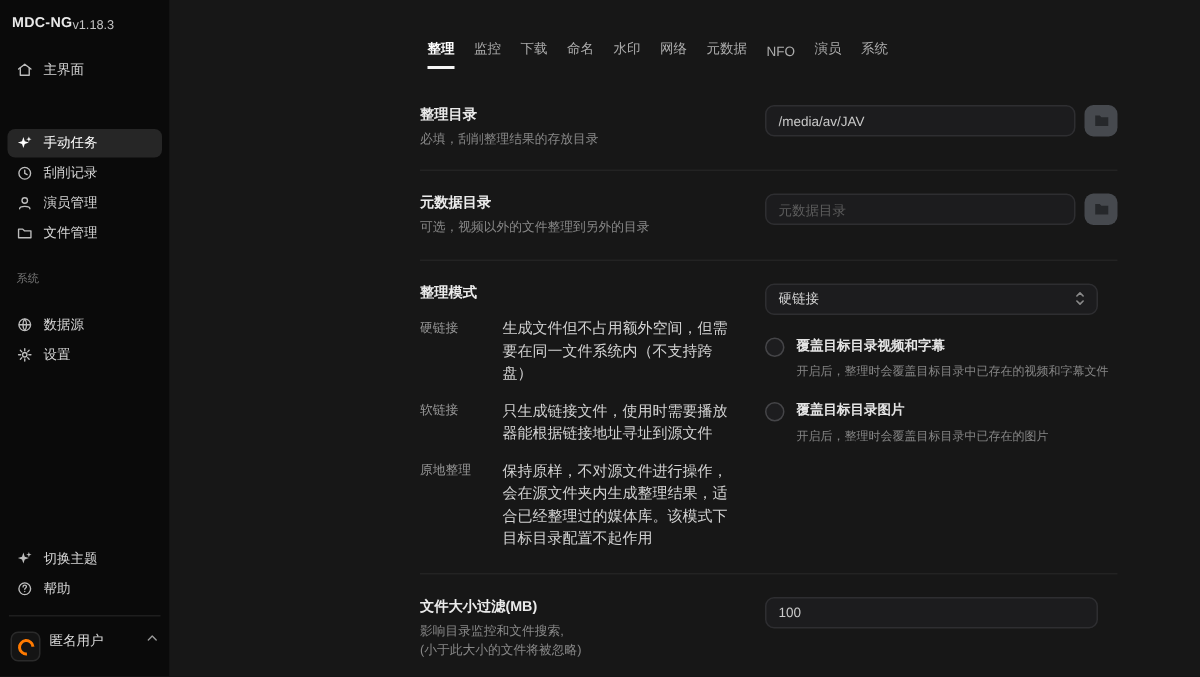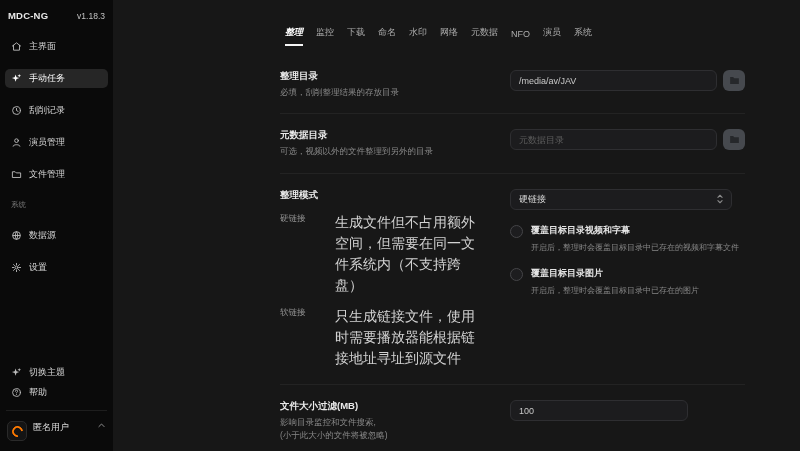--- a/index.html
+++ b/index.html
@@ -3,48 +3,48 @@
 <meta charset="utf-8">
 <style>
   * { margin:0; padding:0; box-sizing:border-box; }
   html,body { width:800px; height:451px; overflow:hidden; background:#171717;
     font-family:"Liberation Sans","DejaVu Sans",sans-serif; }
   .app { display:flex; width:800px; height:451px; }
 
   
   .sidebar { width:113px; min-width:113px; height:451px; background:#0a0a0a;
     display:flex; flex-direction:column; padding:6px 5px 8px 5px; }
-  .sb-header { display:flex; justify-content:space-between; align-items:center; padding:4px 3px 0 3px; }
+  .sb-header { display:flex; justify-content:flex-start; align-items:center; padding:4px 3px 0 3px; }
   .sb-title { color:#e9e9e9; font-size:9.5px; font-weight:bold; letter-spacing:.2px; }
   .sb-version { color:#c2c2c2; font-size:8.5px; }
-  .sb-nav { margin-top:16px; display:flex; flex-direction:column; gap:13px;font-family:Liberation Mono, monospace; }
+  .sb-nav { margin-top:16px; display:flex; flex-direction:column; gap:1px;font-family:Liberation Mono, monospace; }
   .sb-item { display:flex; align-items:center; gap:7px; height:19px; padding:0 6px;
     border-radius:5px; color:#d6d6d6; font-size:9px; cursor:pointer; white-space:nowrap; }
-  .sb-item.active { background:#262626; color:#ffffff; }
+  .sb-item.active { background:#262626; color:#ffffff;margin-top:29px; }
   .sb-item .icn { display:flex; width:11px; height:11px; color:#bdbdbd; flex:none; }
   .sb-item.active .icn { color:#fff; }
   .icn svg { width:11px; height:11px; display:block; }
   .sb-section { color:#757575; font-size:7.5px; margin:16px 0 4px 6px; }
   .sb-footer { margin-top:auto; display:flex; flex-direction:column; gap:1px; }
   .sb-divider { height:1px; background:#1e1e1e; margin:7px 1px; }
   .sb-user { display:flex; align-items:flex-start; gap:6px; padding:2px 2px; cursor:pointer; }
   .avatar { width:20px; height:20px; border-radius:5px; background:#141414; border:1px solid #2a2a2a;
     display:flex; align-items:center; justify-content:center; flex:none; }
   .avatar-logo { width:11px; height:11px; border-radius:50%;
     border:2.5px solid #ff7a00; border-right-color:transparent; transform:rotate(40deg); }
   .sb-user-name { color:#dcdcdc; font-size:9px; white-space:nowrap; }
   .sb-user-chev { margin-left:auto; color:#9a9a9a; display:flex; }
   .sb-user-chev svg { width:9px; height:9px; }
 
   
   .main { flex:1; height:451px; position:relative; background:#171717; overflow:hidden; }
   .tabs { display:flex; gap:13px; margin:26px 0 0 172px; align-items:flex-end; }
   .tab { color:#adadad; font-size:9px; padding-bottom:5px; border-bottom:2px solid transparent;
     cursor:pointer; white-space:nowrap; }
-  .tab.active { color:#ffffff; font-weight:bold; border-bottom-color:#f5f5f5;font-style:italic; }
+  .tab.active { color:#ffffff; font-weight:bold; border-bottom-color:#f5f5f5; }
 
   .content { margin-left:167px; width:465px; }
   .row { display:flex; padding:15px 0; border-bottom:1px solid #232323; }
   .row:first-child { margin-top:9px; }
   .row:last-child { border-bottom:none; }
   .row-left { flex:1; padding-right:25px; }
   .row-right { width:235px; flex:none; }
   .f-label { color:#ebebeb; font-size:9.5px; font-weight:bold; }
   .f-desc { color:#888888; font-size:8.5px; margin-top:4px; line-height:1.35; }
 
@@ -59,21 +59,21 @@
 
   .select { height:21px; background:#1c1c1e; border:1px solid #2e2e31; border-radius:6px;
     display:flex; align-items:center; justify-content:space-between; padding:0 6px 0 8px;
     color:#d6d6d6; font-size:9px; cursor:pointer; width:222px; }
   .select .chevs { color:#8a8a8a; display:flex; }
   .select .chevs svg { width:10px; height:12px; }
 
   .modes { margin-top:10px; display:flex; flex-direction:column; gap:10px; }
   .mode { display:flex; }
   .mode-term { width:55px; min-width:55px; color:#969696; font-size:8.5px; padding-top:1px; }
-  .mode-def { color:#d2d2d2; font-size:14px; line-height:1.5; }
+  .mode-def { color:#d2d2d2; font-size:10px; line-height:1.5; }
 
   .toggle { display:flex; margin-top:14px; }
   .tg-circle { width:13px; height:13px; border-radius:50%; background:#1d1d1f; border:1px solid #454548;
     margin-right:8px; flex:none; margin-top:1px; cursor:pointer; }
   .tg-label { color:#e4e4e4; font-size:9px; font-weight:bold; }
   .tg-desc { color:#868686; font-size:8px; margin-top:5px; }
 
   .chips { display:flex; flex-wrap:wrap; gap:5px; width:245px; }
   .chip { display:inline-flex; align-items:center; gap:4px; background:#2a2a2c; border-radius:4px;
     padding:3px 6px; color:#bcbcbc; font-size:8px; line-height:1; }
@@ -257,20 +257,24 @@
           <div class="f-label">整理模式</div>
           <div class="modes">
             <div class="mode">
               <div class="mode-term">硬链接</div>
               <div class="mode-def">生成文件但不占用额外空间，但需要在同一文件系统内（不支持跨盘）</div>
             </div>
             <div class="mode">
               <div class="mode-term">软链接</div>
               <div class="mode-def">只生成链接文件，使用时需要播放器能根据链接地址寻址到源文件</div>
             </div>
+            <div class="mode">
+              <div class="mode-term">原地整理</div>
+              <div class="mode-def">保持原样，不对源文件进行操作，会在源文件夹内生成整理结果，适合已经整理过的媒体库。该模式下目标目录配置不起作用</div>
+            </div>
           </div>
         </div>
         <div class="row-right">
           <div class="select">
             <span>硬链接</span>
             <span class="chevs">
                 <svg viewBox="0 0 24 28" fill="none" stroke="currentColor" stroke-width="2.6" stroke-linecap="round" stroke-linejoin="round">
                   <path d="M7 10 L12 5 L17 10"></path>
                   <path d="M7 18 L12 23 L17 18"></path>
                 </svg>
@@ -295,21 +299,21 @@
         </div>
       </div>
 
       <div class="row" style="padding-bottom:24px">
         <div class="row-left">
           <div class="f-label">文件大小过滤(MB)</div>
           <div class="f-desc">影响目录监控和文件搜索,</div>
           <div class="f-desc" style="margin-top:2px">(小于此大小的文件将被忽略)</div>
         </div>
         <div class="row-right">
-          <input class="t-input" style="width: 178px;" type="text" value="100">
+          <input class="t-input" style="width: 222px;" type="text" value="100">
         </div>
       </div>
 
       <div class="row">
         <div class="row-left">
           <div class="f-label">文件类型白名单</div>
 
         </div>
         <div class="row-right">
           <div class="chips">

